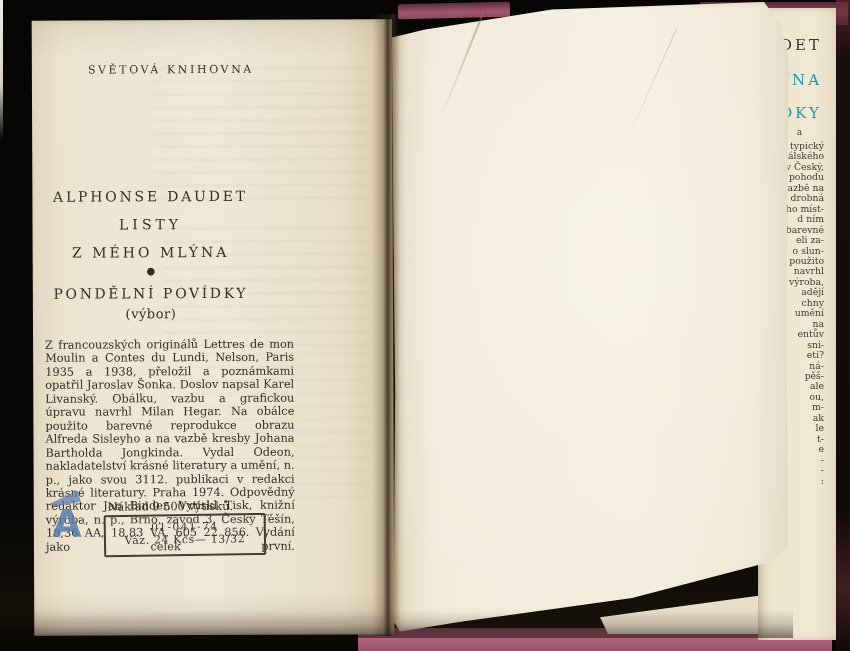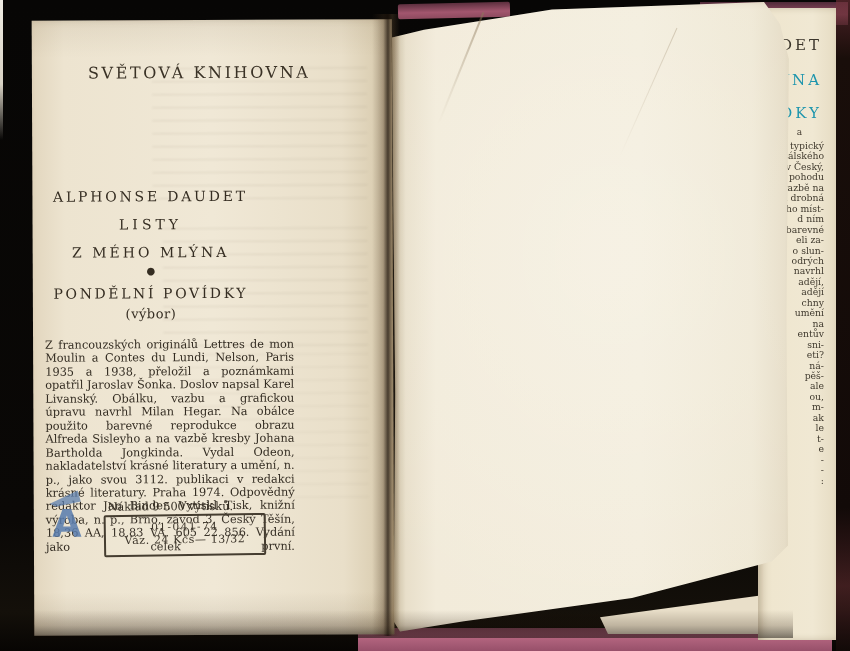--- a/index.html
+++ b/index.html
@@ -42,21 +42,21 @@
   .gutter{left:372px;top:14px;width:28px;height:622px;
     background:linear-gradient(90deg,rgba(60,42,24,0) 0%,rgba(70,50,30,.30) 40%,rgba(28,18,10,.75) 57%,rgba(95,75,48,.35) 72%,rgba(60,42,24,0) 100%);}
   
   .left-page{left:33px;top:20px;width:360px;height:615px;transform:rotate(-.25deg);
     background:
       linear-gradient(180deg,rgba(120,100,70,.10),rgba(0,0,0,0) 6%,rgba(0,0,0,0) 93%,rgba(90,70,45,.18)),
       linear-gradient(90deg,#e2d6be 0%,#ede4d0 9%,#f0e8d6 50%,#e9dfc9 86%,#dacdb1 96%,#c6b596 100%);
     box-shadow:inset -4px 0 10px -3px rgba(100,78,48,.4);}
   .ghost{position:absolute;filter:blur(1.1px);opacity:.16;
     background:repeating-linear-gradient(180deg,rgba(110,100,80,.9) 0 1.5px,rgba(110,100,80,0) 1.5px 13px);}
-  .series{position:absolute;left:56px;top:43px;font-size:16px;letter-spacing:2.6px;color:#3a3226;white-space:nowrap;}
+  .series{position:absolute;left:56px;top:43px;font-size:11px;letter-spacing:2.6px;color:#3a3226;white-space:nowrap;}
   .title-block{position:absolute;left:0;top:0;width:236px;height:320px;text-align:center;color:#352d22;}
   .t-line{position:absolute;left:0;width:100%;white-space:nowrap;}
   .t-author{top:168px;font-size:14px;letter-spacing:2.8px;}
   .t-listy{top:196px;font-size:14px;letter-spacing:4px;}
   .t-mlyn{top:224px;font-size:14px;letter-spacing:3px;}
   .t-dot{top:245px;font-size:10px;}
   .t-povidky{top:265px;font-size:14px;letter-spacing:2.6px;}
   .t-vybor{top:286px;font-size:13px;letter-spacing:.5px;}
   .colophon{position:absolute;left:12px;top:318px;width:249px;font-size:11.35px;line-height:13.45px;
     text-align:justify;text-align-last:justify;color:#332c22;}
@@ -91,23 +91,23 @@
         <div class="flap-frag">nsálského</div>
         <div class="flap-frag">v Český,</div>
         <div class="flap-frag">i pohodu</div>
         <div class="flap-frag">vazbě na</div>
         <div class="flap-frag">a drobná</div>
         <div class="flap-frag">ho míst-</div>
         <div class="flap-frag">d ním</div>
         <div class="flap-frag">barevné</div>
         <div class="flap-frag">eli za-</div>
         <div class="flap-frag">o slun-</div>
-        <div class="flap-frag">odrých</div>
+        <div class="flap-frag">použito</div>
         <div class="flap-frag">navrhl</div>
-        <div class="flap-frag">adějí,</div>
+        <div class="flap-frag">výroba,</div>
         <div class="flap-frag">adějí</div>
         <div class="flap-frag">chny</div>
         <div class="flap-frag">umění</div>
         <div class="flap-frag">na</div>
         <div class="flap-frag">entův</div>
         <div class="flap-frag">sni-</div>
         <div class="flap-frag">eti?</div>
         <div class="flap-frag">ná-</div>
         <div class="flap-frag">pěš-</div>
         <div class="flap-frag">ale</div>

